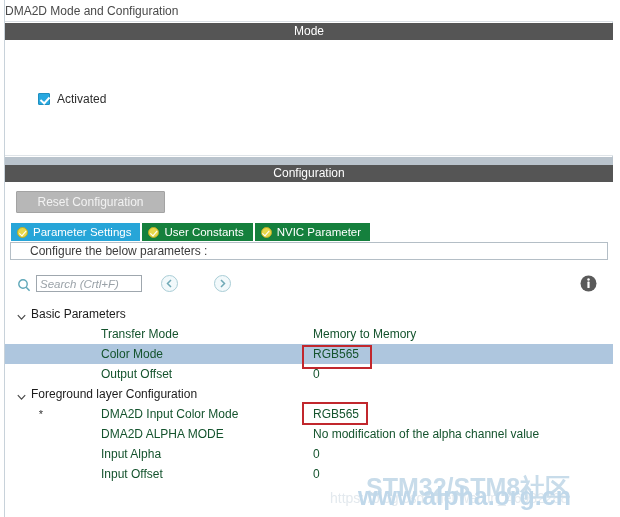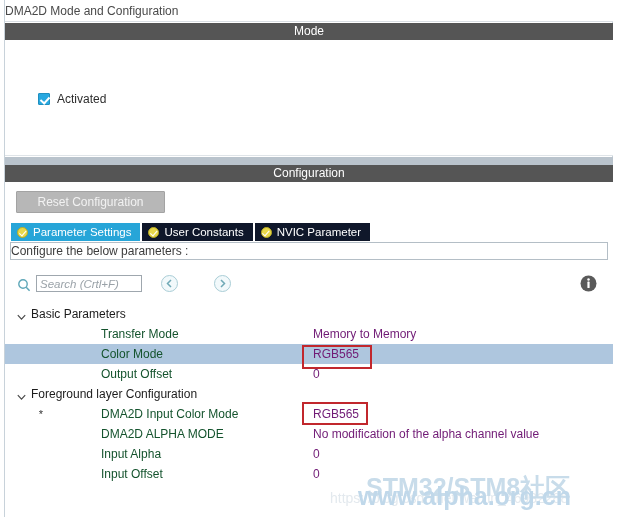--- a/index.html
+++ b/index.html
@@ -148,21 +148,21 @@
     align-items: center;
     height: 18px;
     padding: 0 9px 0 6px;
     font-size: 11.5px;
     color: #ffffff;
     white-space: nowrap;
     box-sizing: border-box;
     text-align: right;
   }
   .tab.active { background: #27a5d8; }
-  .tab.inactive { background: #0f172a; }
+  .tab.inactive { background: #15803d; }
   .tab-ico {
     width: 11px; height: 11px;
     border-radius: 50%;
     background: #e8d84a;
     border: 1px solid #b9ab22;
     margin-right: 5px;
     position: relative;
     flex: none;
     box-sizing: border-box;
   }
@@ -180,21 +180,21 @@
   .configure-strip {
     position: absolute;
     left: 5px; top: 60px;
     width: 598px; height: 18px;
     background: #ffffff;
     border: 1px solid #b4bec6;
     box-sizing: border-box;
     font-size: 12px;
     color: #3c3c3c;
     line-height: 16px;
-    padding-left: 0;
+    padding-left: 19px;
   }
 
   
   .search-row {
     position: absolute;
     left: 0; top: 92px;
     width: 608px; height: 26px;
   }
   .mag-icon {
     position: absolute;
@@ -269,21 +269,21 @@
     position: absolute;
     line-height: 20px;
     white-space: nowrap;
   }
   .row.group .name { left: 26px; color: #1c1c1c; }
   .row.param .name { left: 64px; color: #14532d; margin-left: 32px; }
   .row .value {
     position: absolute;
     left: 308px;
     line-height: 20px;
-    color: #701a75;
+    color: #14532d;
     white-space: nowrap;
   }
 
   
   .redbox {
     position: absolute;
     border: 2px solid #c1272d;
     box-sizing: border-box;
     pointer-events: none;
   }

